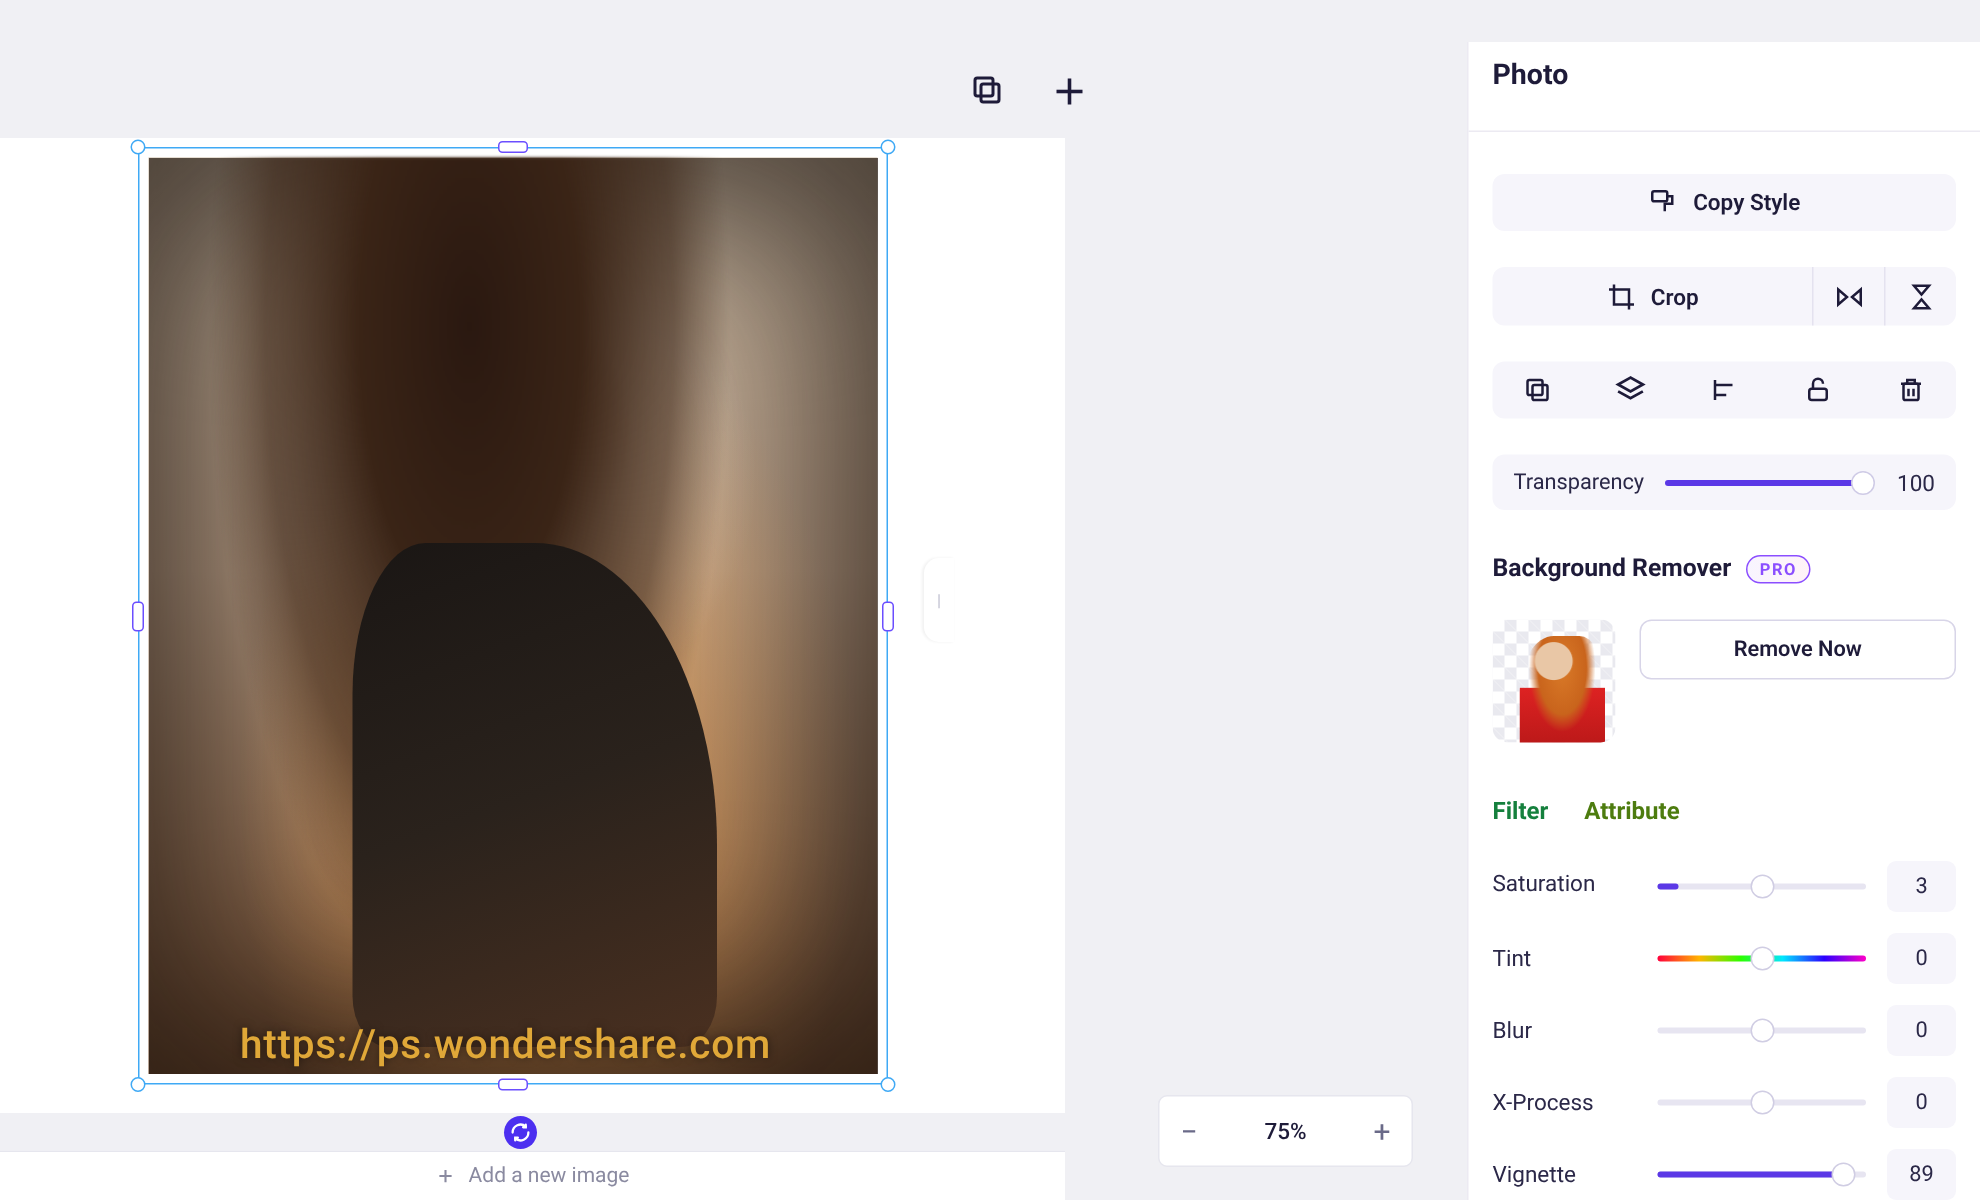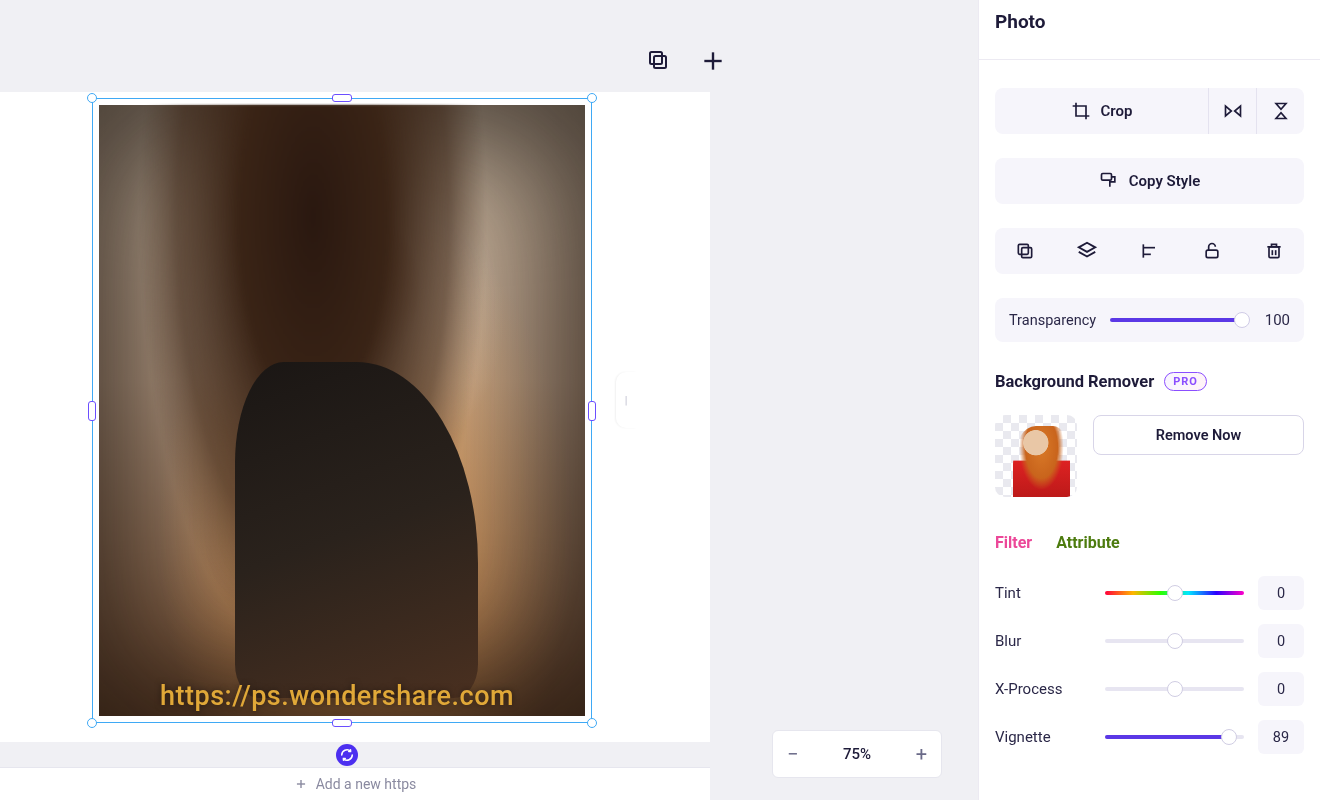--- a/index.html
+++ b/index.html
@@ -56,21 +56,21 @@
     padding: 0 14px; color: #6a6a88; font-size: 15px; }
   .zoom .pct { color: #1e1b39; font-weight: 500; }
   .zoom span.btn { cursor: pointer; font-size: 20px; line-height: 1; }
 
   .panel-tab { position: absolute; right: 342px; top: 372px; width: 20px; height: 56px; background: #fff;
     border-radius: 10px 0 0 10px; box-shadow: -1px 0 2px rgba(0,0,0,0.06); display:flex; align-items:center; justify-content:center;
     color:#c0c0d0; font-size:11px; cursor:pointer; }
 
   
   .panel { width: 342px; background: #fff; border-left: 1px solid #eceaf2; padding: 0 16px 0 16px;
-    display: flex; flex-direction: column; gap: 12px; color: #1e1b39; }
+    display: flex; flex-direction: column; gap: 12px; color: #1e1b39; margin-top: 28px; }
   .panel h2 { font-size: 19px; font-weight: 700; padding: 10px 0 14px 0; }
   .hr { height: 1px; background: #eceaf2; margin: 0 -16px 16px -16px; }
 
   .btn-row { display: flex; align-items: center; gap: 0; background: #f6f5fb; border-radius: 8px; height: 46px; margin-bottom: 12px; }
   .btn-row.single { justify-content: center; gap: 10px; cursor: pointer; font-weight: 600; font-size: 15px; }
   .btn-row.crop { }
   .btn-row.crop .main { flex: 1; display: flex; align-items: center; justify-content: center; gap: 10px; font-weight: 600; font-size: 15px; cursor:pointer; }
   .btn-row.crop .side { width: 48px; display: flex; align-items: center; justify-content: center; border-left: 1px solid #e4e2ef; height: 100%; cursor:pointer; }
   .btn-row.crop .side.first { border-left: 1px solid #e4e2ef; }
 
@@ -98,21 +98,21 @@
       radial-gradient(circle at 40% 22%, #e9c7a6 0%, #e9c7a6 18%, rgba(0,0,0,0) 19%),
       radial-gradient(ellipse at 50% 28%, #d97a28 0%, #c9641c 40%, rgba(0,0,0,0) 55%),
       linear-gradient(180deg, rgba(0,0,0,0) 45%, #d22 46%, #b81818 100%);
     border-radius: 40% 30% 0 0 / 50% 40% 0 0; }
   .bg-text { flex: 1; display: flex; flex-direction: column; gap: 12px; }
   .bg-text p { font-size: 14px; line-height: 1.5; color: #5e5b7a; }
   .remove-btn { align-self: stretch; height: 40px; border: 1px solid #d8d5e8; border-radius: 8px; background:#fff;
     font-size: 14.5px; font-weight: 600; color: #1e1b39; cursor:pointer; }
 
   .tabs { display: flex; gap: 24px; font-size: 16px; font-weight: 700; margin-bottom: 6px; }
-  .tabs .tab { color: #ec4899; cursor: pointer; padding-bottom: 6px; }
+  .tabs .tab { color: #15803d; cursor: pointer; padding-bottom: 6px; }
   .tabs .tab.active { color: #4d7c0f; }
 
   .attrs { display: flex; flex-direction: column; gap: 14px; }
   .attr-row { display: flex; align-items: center; gap: 14px; }
   .attr-row .name { width: 96px; font-size: 15px; color: #2b2848; }
   .attr-row .track { flex: 1; height: 4px; border-radius: 2px; position: relative; background: #e7e5f1; }
   .attr-row .track .fill { position:absolute; left:0; top:0; bottom:0; background:#5b38e6; border-radius:2px; }
   .attr-row .track.sat .fill { left:0; width:10%; }
   .attr-row .thumb { position:absolute; width:16px; height:16px; border:1.5px solid #d0cde3; background:#fff; border-radius:50%; top:50%; transform:translate(-50%,-50%); cursor:grab; }
   .attr-row .valbox { width: 46px; height: 34px; display:flex; align-items:center; justify-content:center;
@@ -166,66 +166,66 @@
       <path d="M21 12a9 9 0 0 1-15 6.7"></path>
         <polyline points="6 21 6 18 9 18"></polyline>
     </svg>
   </div>
 
   <div class="add-page-bar">
     <svg width="14" height="14" viewBox="0 0 24 24" fill="none" stroke="#8a8aa0" stroke-width="2.4">
       <line x1="12" y1="5" x2="12" y2="19"></line>
         <line x1="5" y1="12" x2="19" y2="12"></line>
     </svg>
-    <span>Add a new https</span>
+    <span>Add a new image</span>
   </div>
 
   <div class="zoom">
     <span class="btn">−</span>
     <span class="pct">75%</span>
     <span class="btn">+</span>
   </div>
 
   <div class="panel-tab">|</div>
 </div>
 
 <div class="panel">
   <h2>Photo</h2>
   <div class="hr"></div>
-
-  <div class="btn-row crop">
-    <div class="main">
-      <svg width="20" height="20" viewBox="0 0 24 24" fill="none" stroke="#1e1b39" stroke-width="2">
-        <path d="M6 2v16h16"></path>
-          <path d="M18 22V6H2"></path>
-      </svg>
-      <span>Crop</span>
-    </div>
-    <div class="side first">
-      <svg width="20" height="20" viewBox="0 0 24 24" fill="none" stroke="#1e1b39" stroke-width="2">
-        <polygon points="3,6 3,18 10,12"></polygon>
-          <polygon points="21,6 21,18 14,12"></polygon>
-      </svg>
-    </div>
-    <div class="side">
-      <svg width="20" height="20" viewBox="0 0 24 24" fill="none" stroke="#1e1b39" stroke-width="2">
-        <polygon points="6,3 18,3 12,10"></polygon>
-          <polygon points="6,21 18,21 12,14"></polygon>
-      </svg>
-    </div>
-  </div>
 
   <div class="btn-row single">
     <svg width="20" height="20" viewBox="0 0 24 24" fill="none" stroke="#1e1b39" stroke-width="2">
       <rect x="3" y="3" width="12" height="8" rx="1.5"></rect>
         <path d="M15 7h4v6h-6v6"></path>
     </svg>
     <span>Copy Style</span>
   </div>
 
+  <div class="btn-row crop">
+    <div class="main">
+      <svg width="20" height="20" viewBox="0 0 24 24" fill="none" stroke="#1e1b39" stroke-width="2">
+        <path d="M6 2v16h16"></path>
+          <path d="M18 22V6H2"></path>
+      </svg>
+      <span>Crop</span>
+    </div>
+    <div class="side first">
+      <svg width="20" height="20" viewBox="0 0 24 24" fill="none" stroke="#1e1b39" stroke-width="2">
+        <polygon points="3,6 3,18 10,12"></polygon>
+          <polygon points="21,6 21,18 14,12"></polygon>
+      </svg>
+    </div>
+    <div class="side">
+      <svg width="20" height="20" viewBox="0 0 24 24" fill="none" stroke="#1e1b39" stroke-width="2">
+        <polygon points="6,3 18,3 12,10"></polygon>
+          <polygon points="6,21 18,21 12,14"></polygon>
+      </svg>
+    </div>
+  </div>
+
   <div class="tool-row">
     <div class="tool">
       <svg width="20" height="20" viewBox="0 0 24 24" fill="none" stroke="#1e1b39" stroke-width="2">
         <rect x="8" y="8" width="12" height="12" rx="1.5"></rect>
           <rect x="4" y="4" width="12" height="12" rx="1.5"></rect>
       </svg>
     </div>
     <div class="tool">
       <svg width="22" height="22" viewBox="0 0 24 24" fill="none" stroke="#1e1b39" stroke-width="2">
         <polygon points="12 3 3 8 12 13 21 8 12 3"></polygon>
@@ -275,20 +275,28 @@
     </div>
   </div>
 
   <div class="tabs">
     <div class="tab">Filter</div>
     <div class="tab active">Attribute</div>
   </div>
 
   <div class="attrs">
 
+    <div class="attr-row sat">
+      <span class="name">Saturation</span>
+      <div class="track sat">
+        <div class="fill"></div>
+        <div class="thumb" style="left:50%"></div>
+      </div>
+      <span class="valbox">3</span>
+    </div>
 
     <div class="attr-row">
       <span class="name">Tint</span>
       <div class="track tint">
         <div class="thumb" style="left:50%"></div>
       </div>
       <span class="valbox">0</span>
     </div>
 
     <div class="attr-row">

